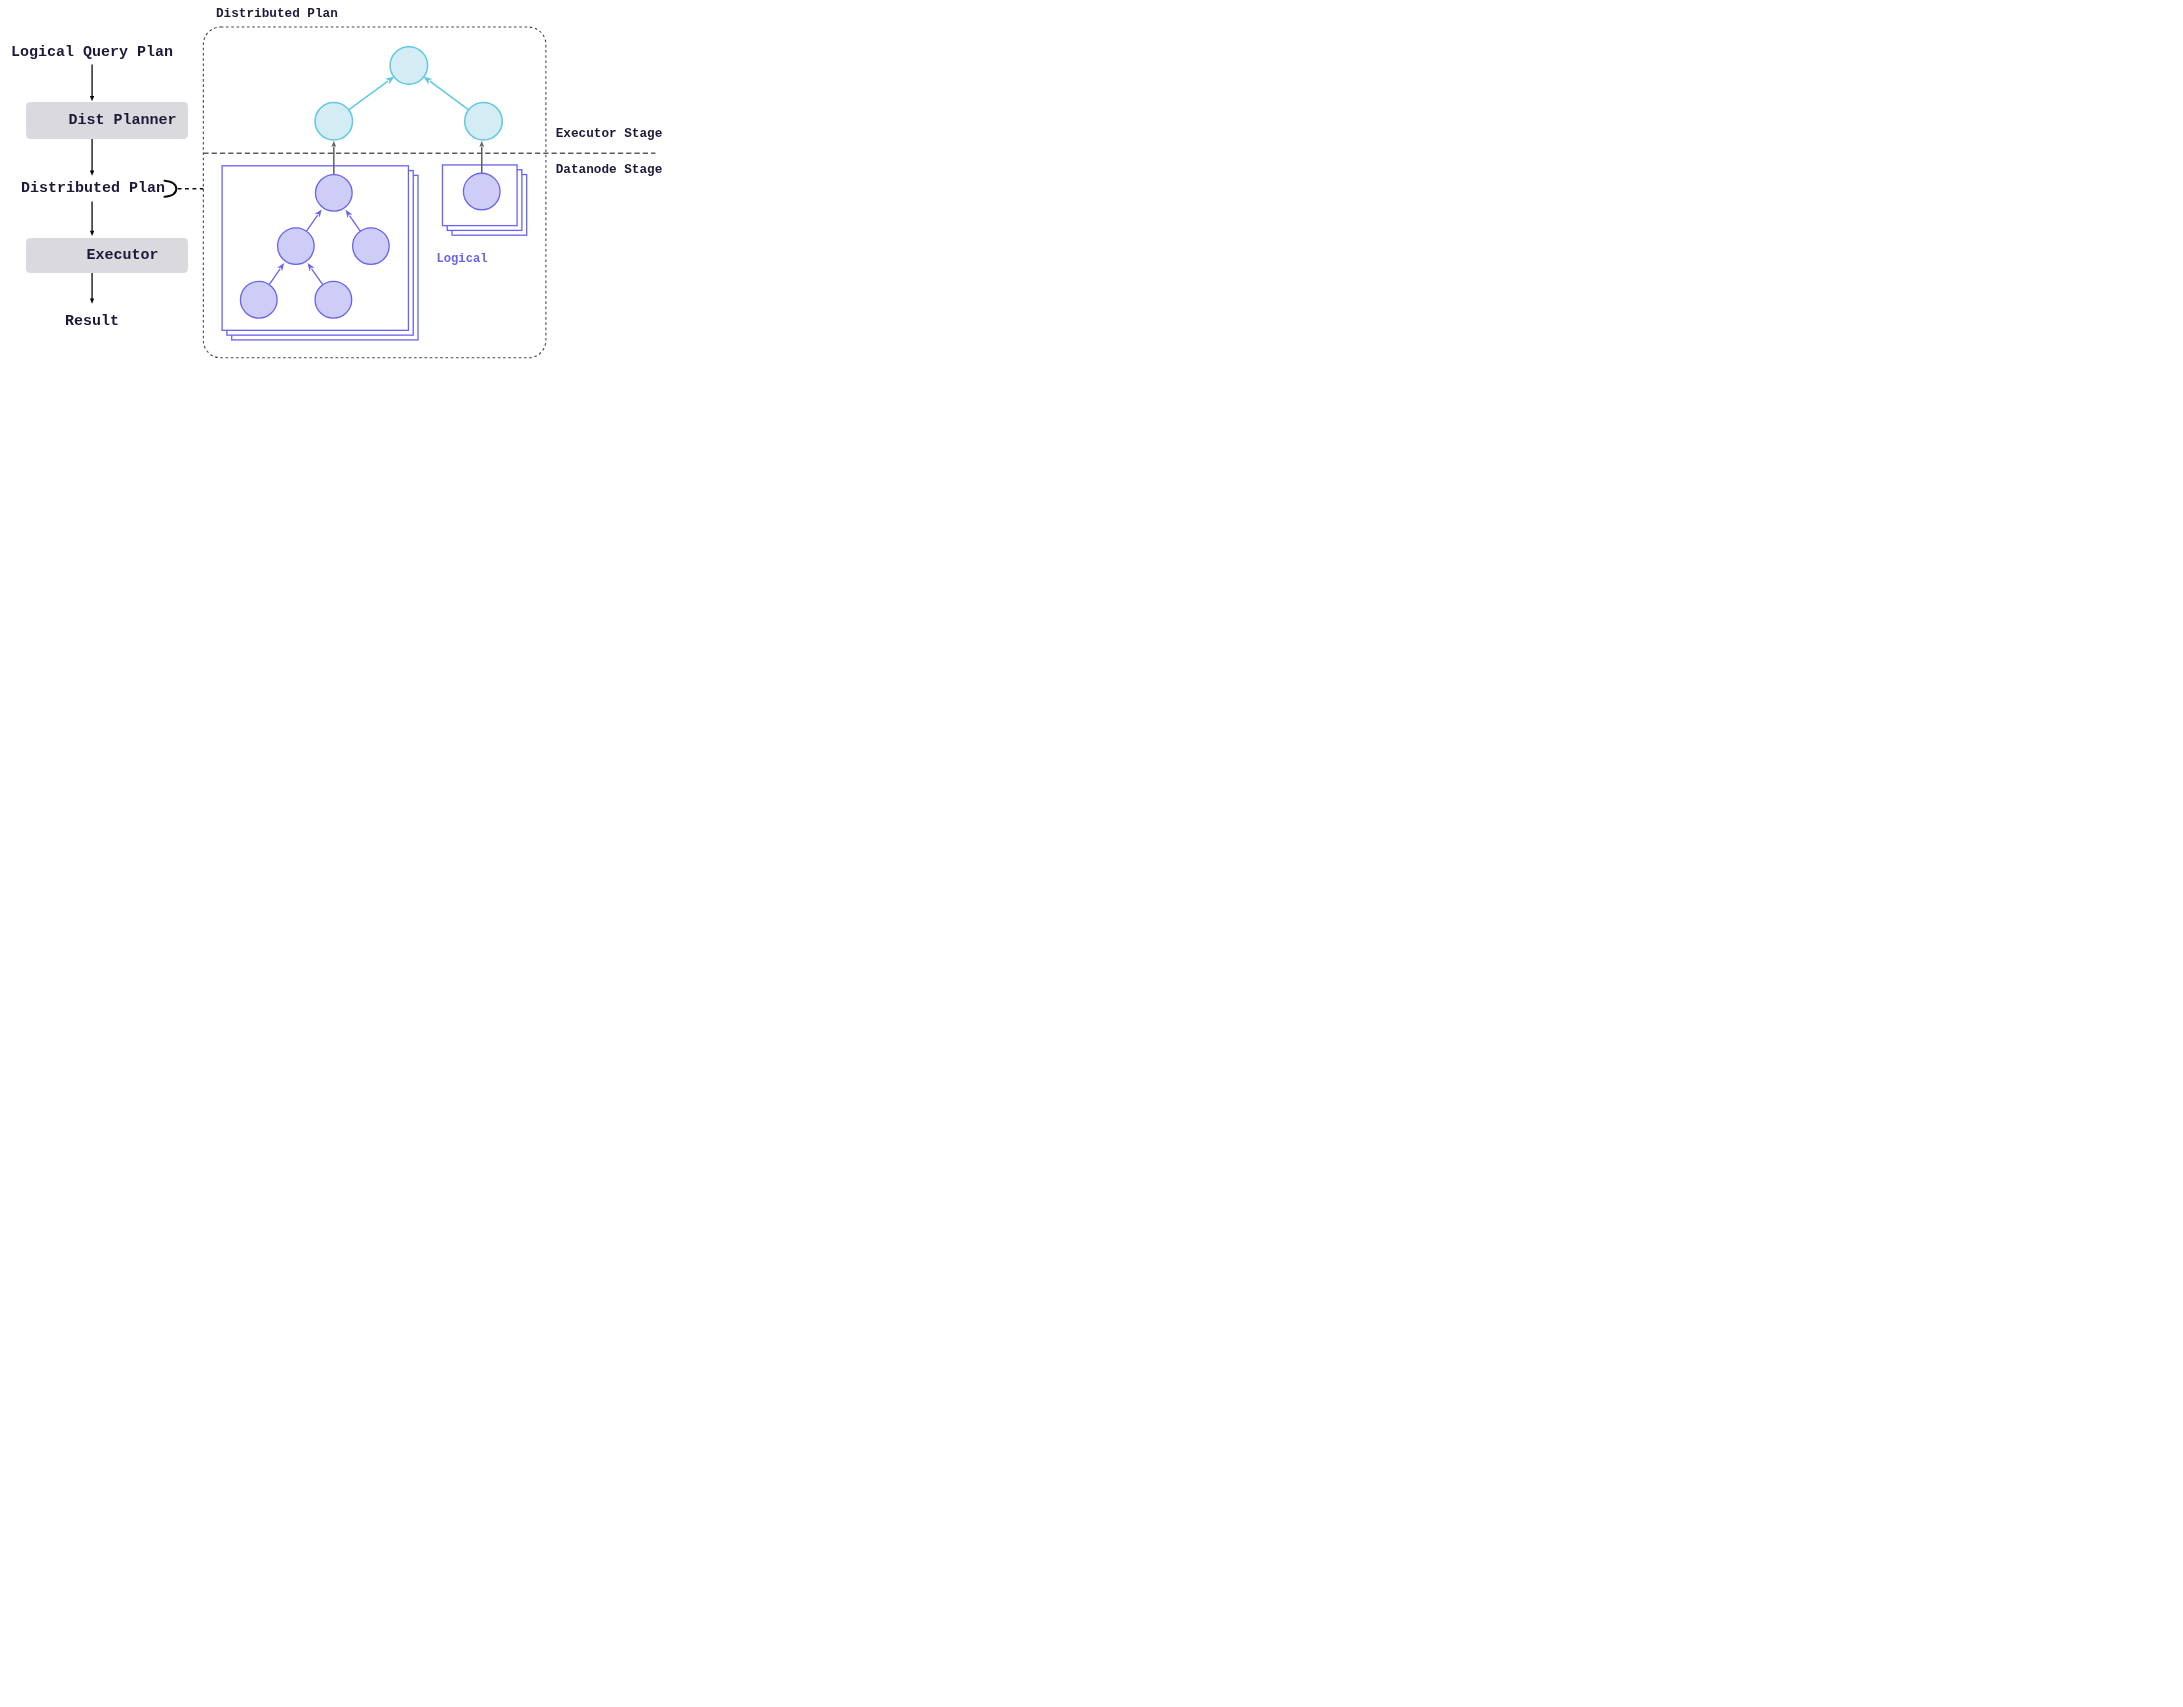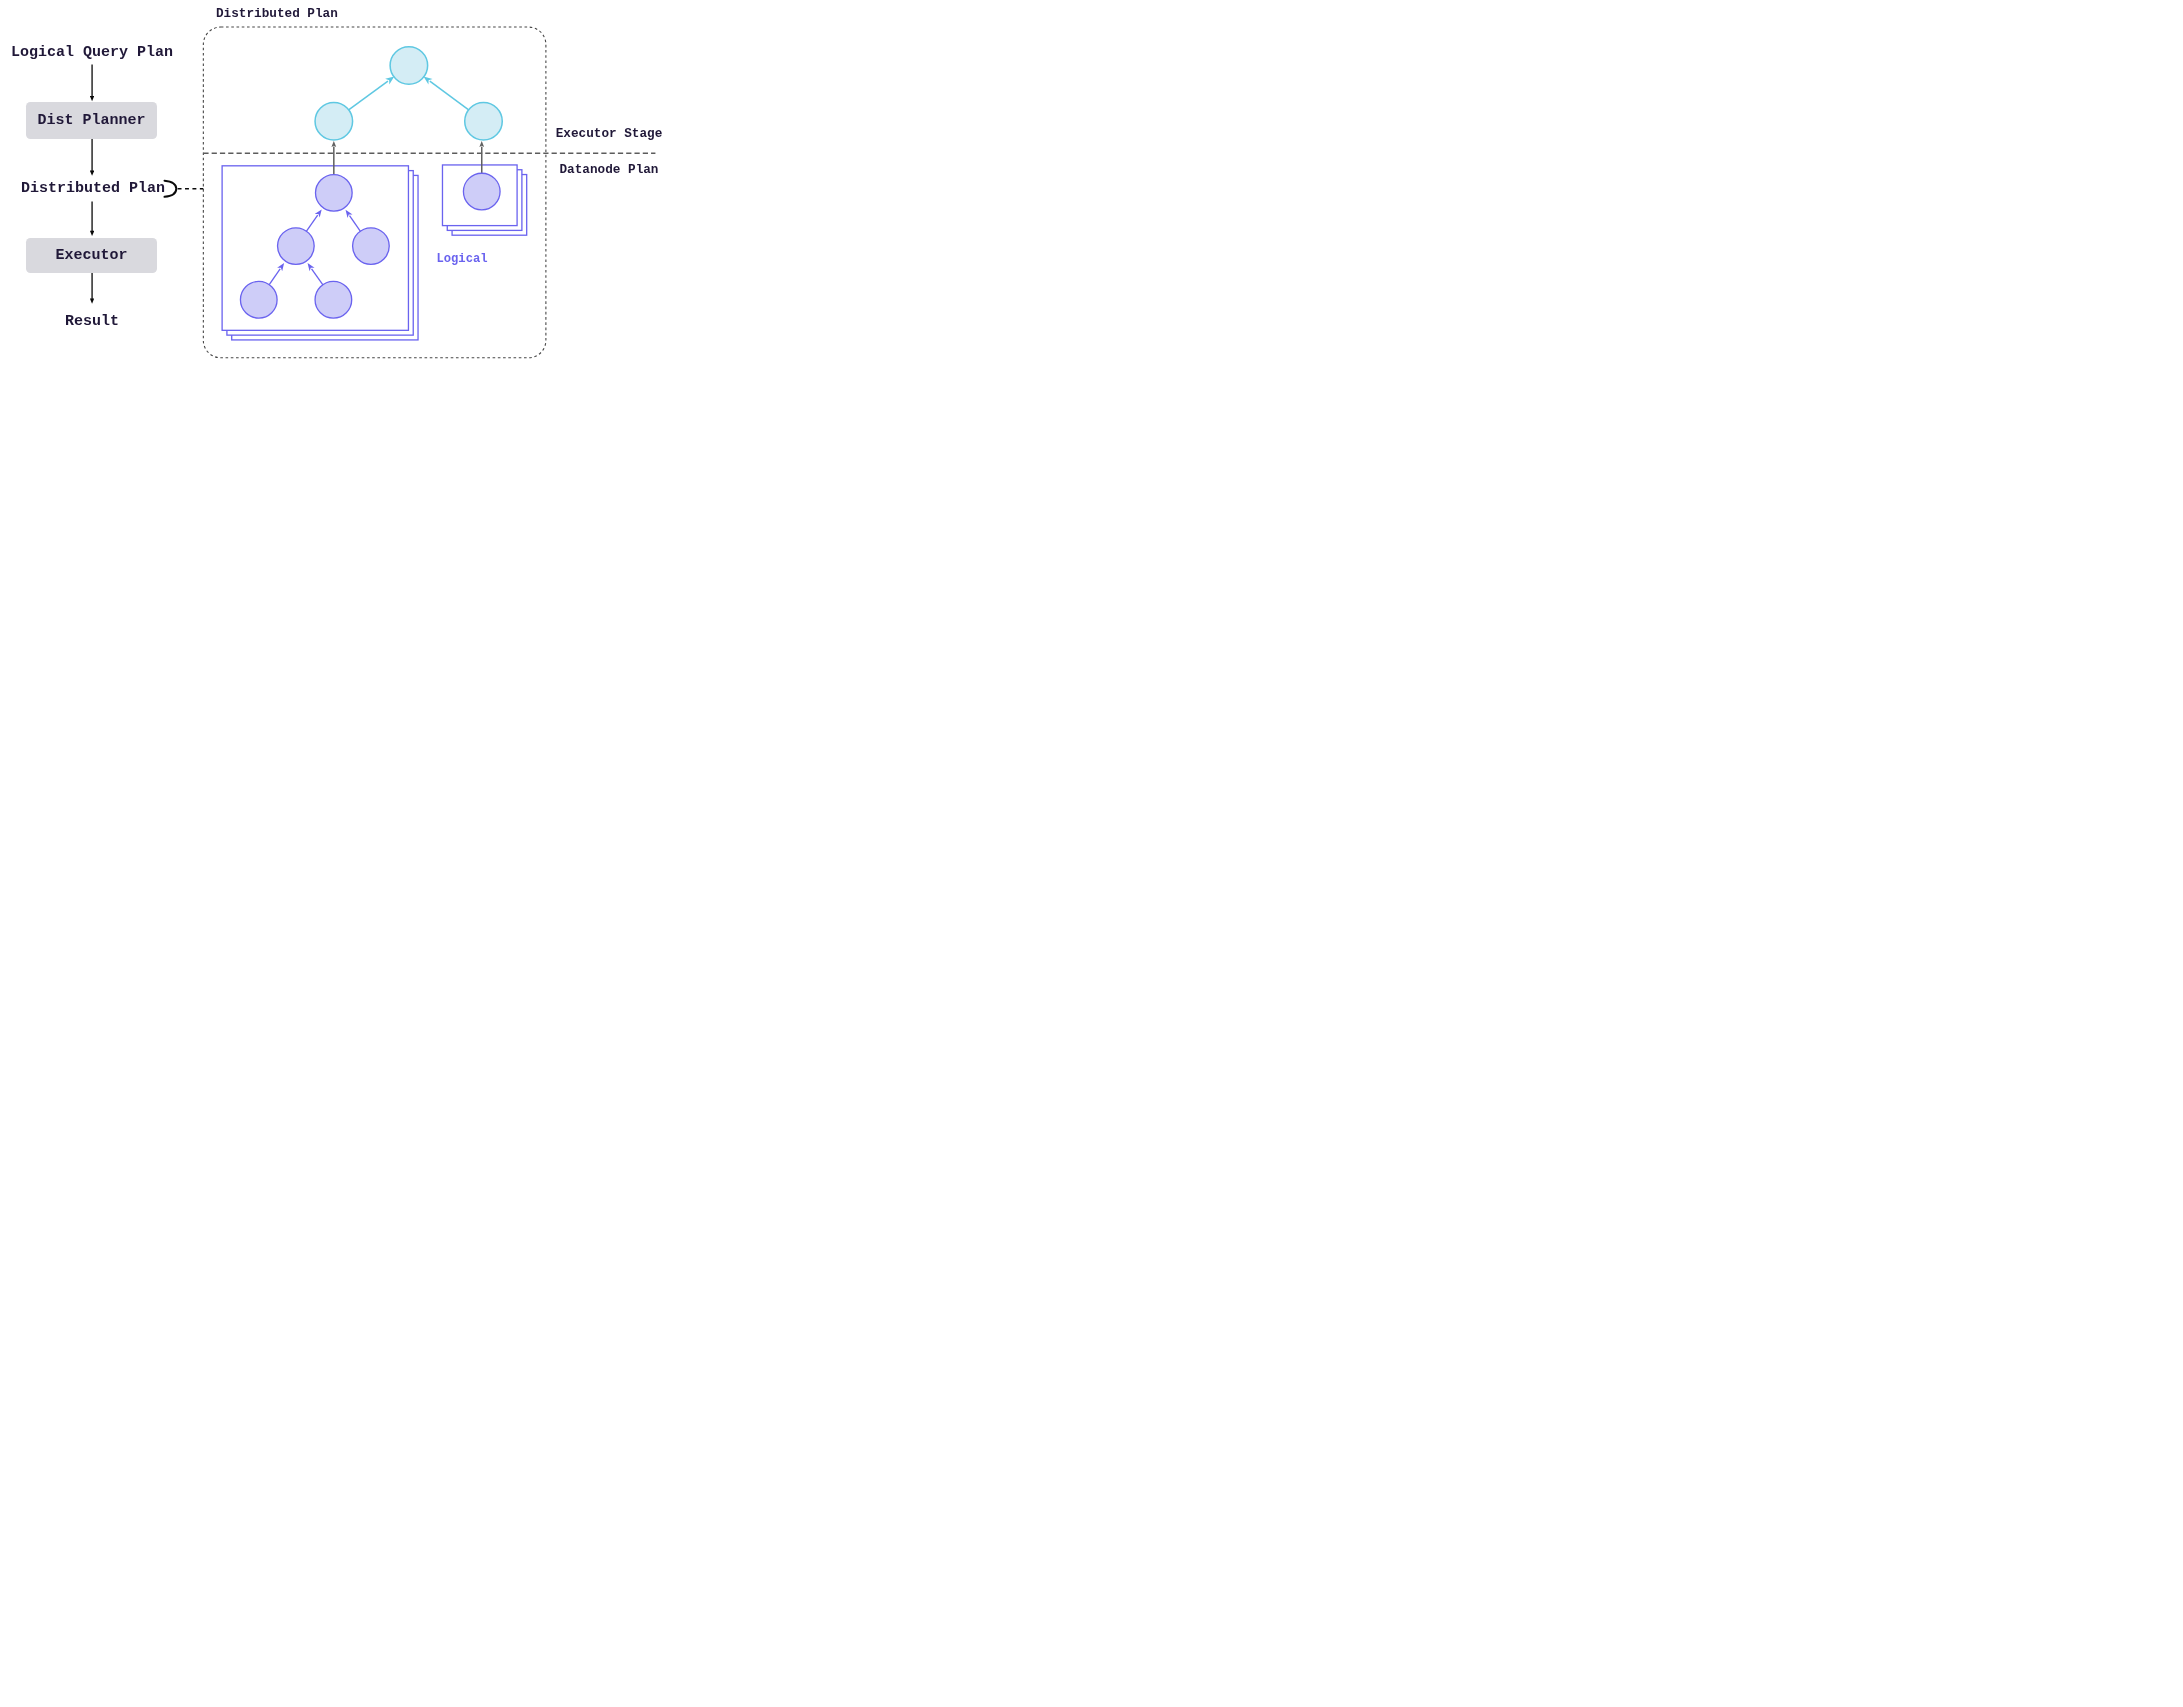--- a/index.html
+++ b/index.html
@@ -27,20 +27,21 @@
     position: absolute;
     background: #d9d9de;
     border-radius: 4.4px;
     display: flex;
     align-items: center;
     justify-content: center;
     color: #201838;
     font-weight: 700;
     font-size: 15px;
     white-space: nowrap;
+    padding-left: 31px;
   }
   .regions { color: #6a63ef; }
   .panel-title {
     position: absolute;
     transform: translateY(-50%);
     color: #201838;
     font-weight: 700;
     white-space: nowrap;
     line-height: 1;
   }
@@ -117,18 +118,18 @@
   <div class="label fs34" style="left:93px; top:188px;">Distributed Plan</div>
 
   <div class="proc-box" style="left:26px; top:238px; width:131px; height:35px;">Executor</div>
 
   <div class="label fs34" style="left:92px; top:321px;">Result</div>
 
   <div class="panel-title fs29" style="left:216px; top:14px;">Distributed Plan</div>
 
   <div class="label fs29" style="left:609px; top:134px;">Executor Stage</div>
 
-  <div class="label fs29" style="left:609px; top:170px;">Datanode Plan</div>
+  <div class="label fs29" style="left:609px; top:170px;">Datanode Stage</div>
 
   <div class="label fs28 regions" style="left:462px; top:259px;">Logical</div>
 
 </div>
 
 
 </body></html>

